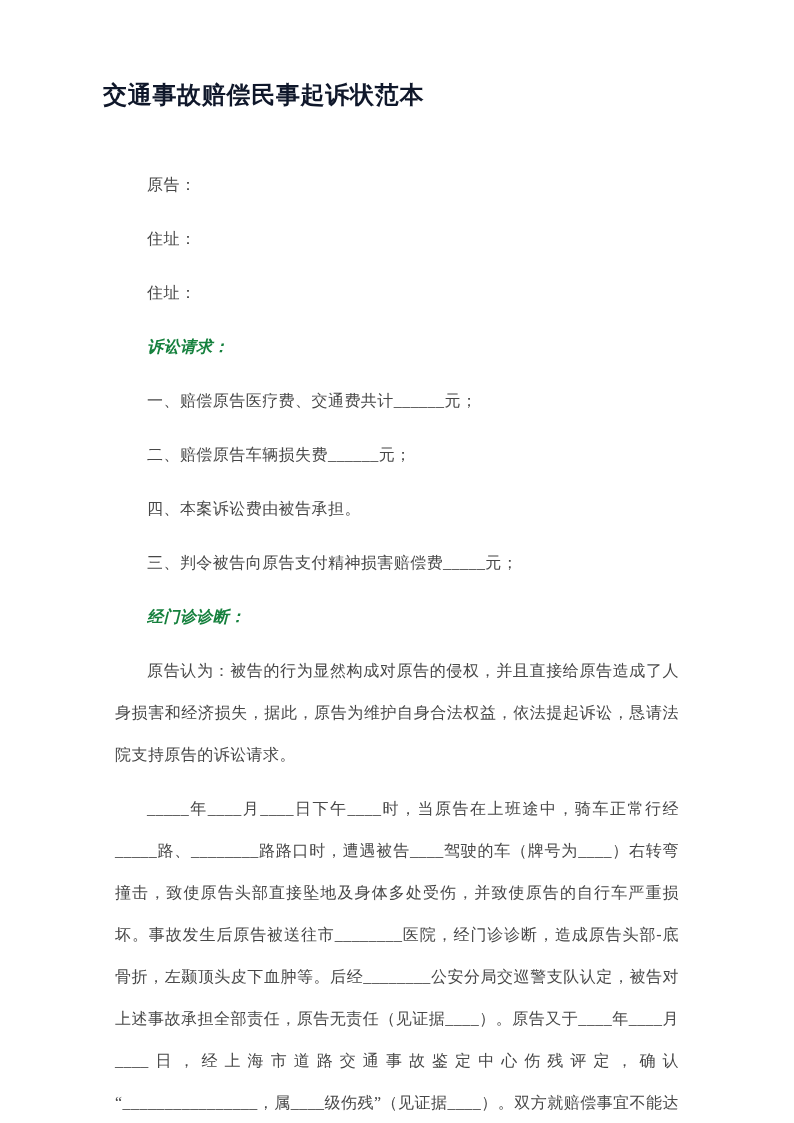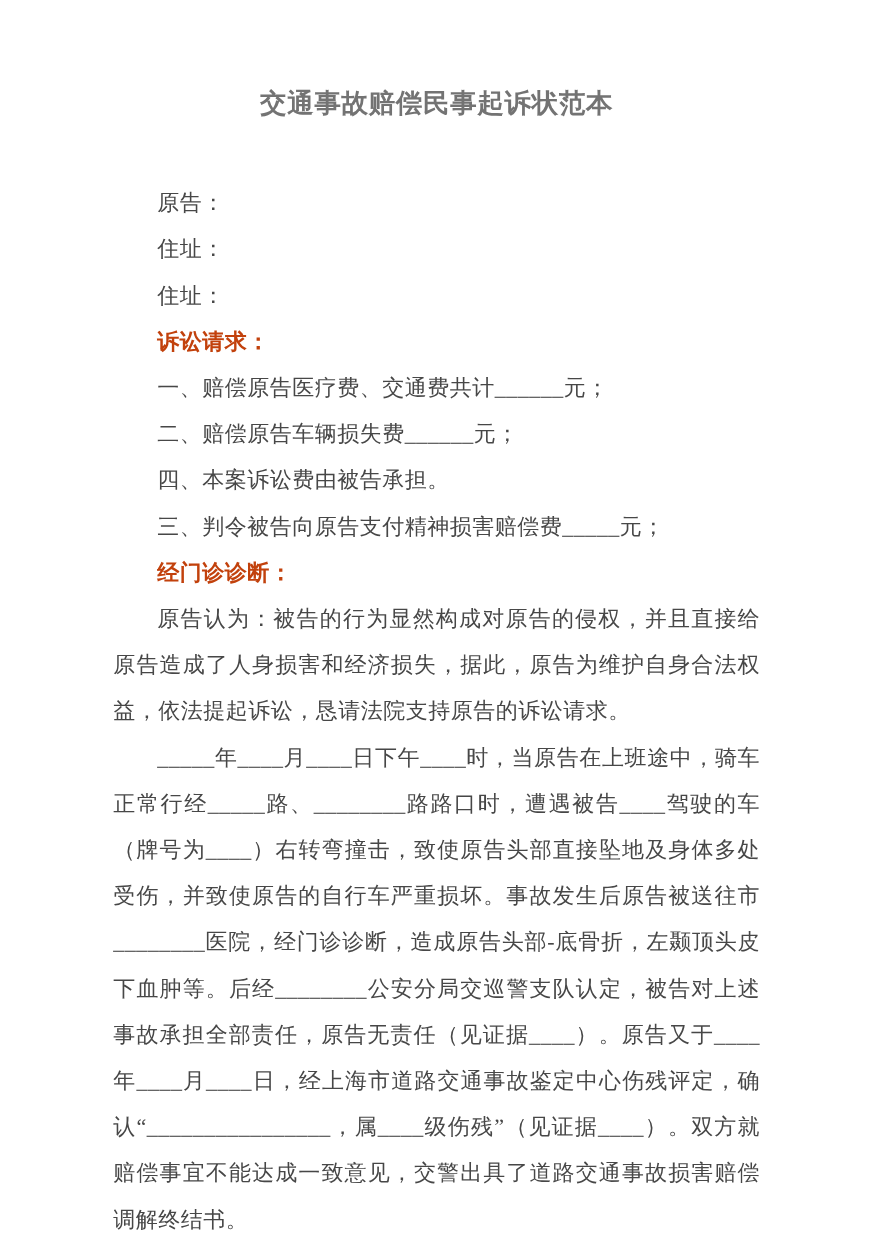--- a/index.html
+++ b/index.html
@@ -18,33 +18,34 @@
     font-family: "Liberation Serif", "DejaVu Serif", serif;
     color: #474747;
     overflow: hidden;
   }
   .title {
     margin: 0 0 52px 0;
     font-size: 24px;
     letter-spacing: 0.7px;
     line-height: 34px;
     font-weight: bold;
-    text-align: center;
-    color: #737373;
+    text-align: left;
+    color: #0f172a;
   }
   p {
-    margin: 0;
-    font-size: 20px;
+    margin: 12px;
+    font-size: 16px;
     letter-spacing: 0.45px;
     line-height: 42px;
     text-indent: 2em;
   }
   .heading {
     font-weight: bold;
-    color: #c2410c;
+    color: #15803d;
+    font-style: italic;
   }
   .para {
     text-align: justify;
     text-justify: inter-ideograph;
   }
 </style>
 </head>
 <body>
 
 <div class="page">

